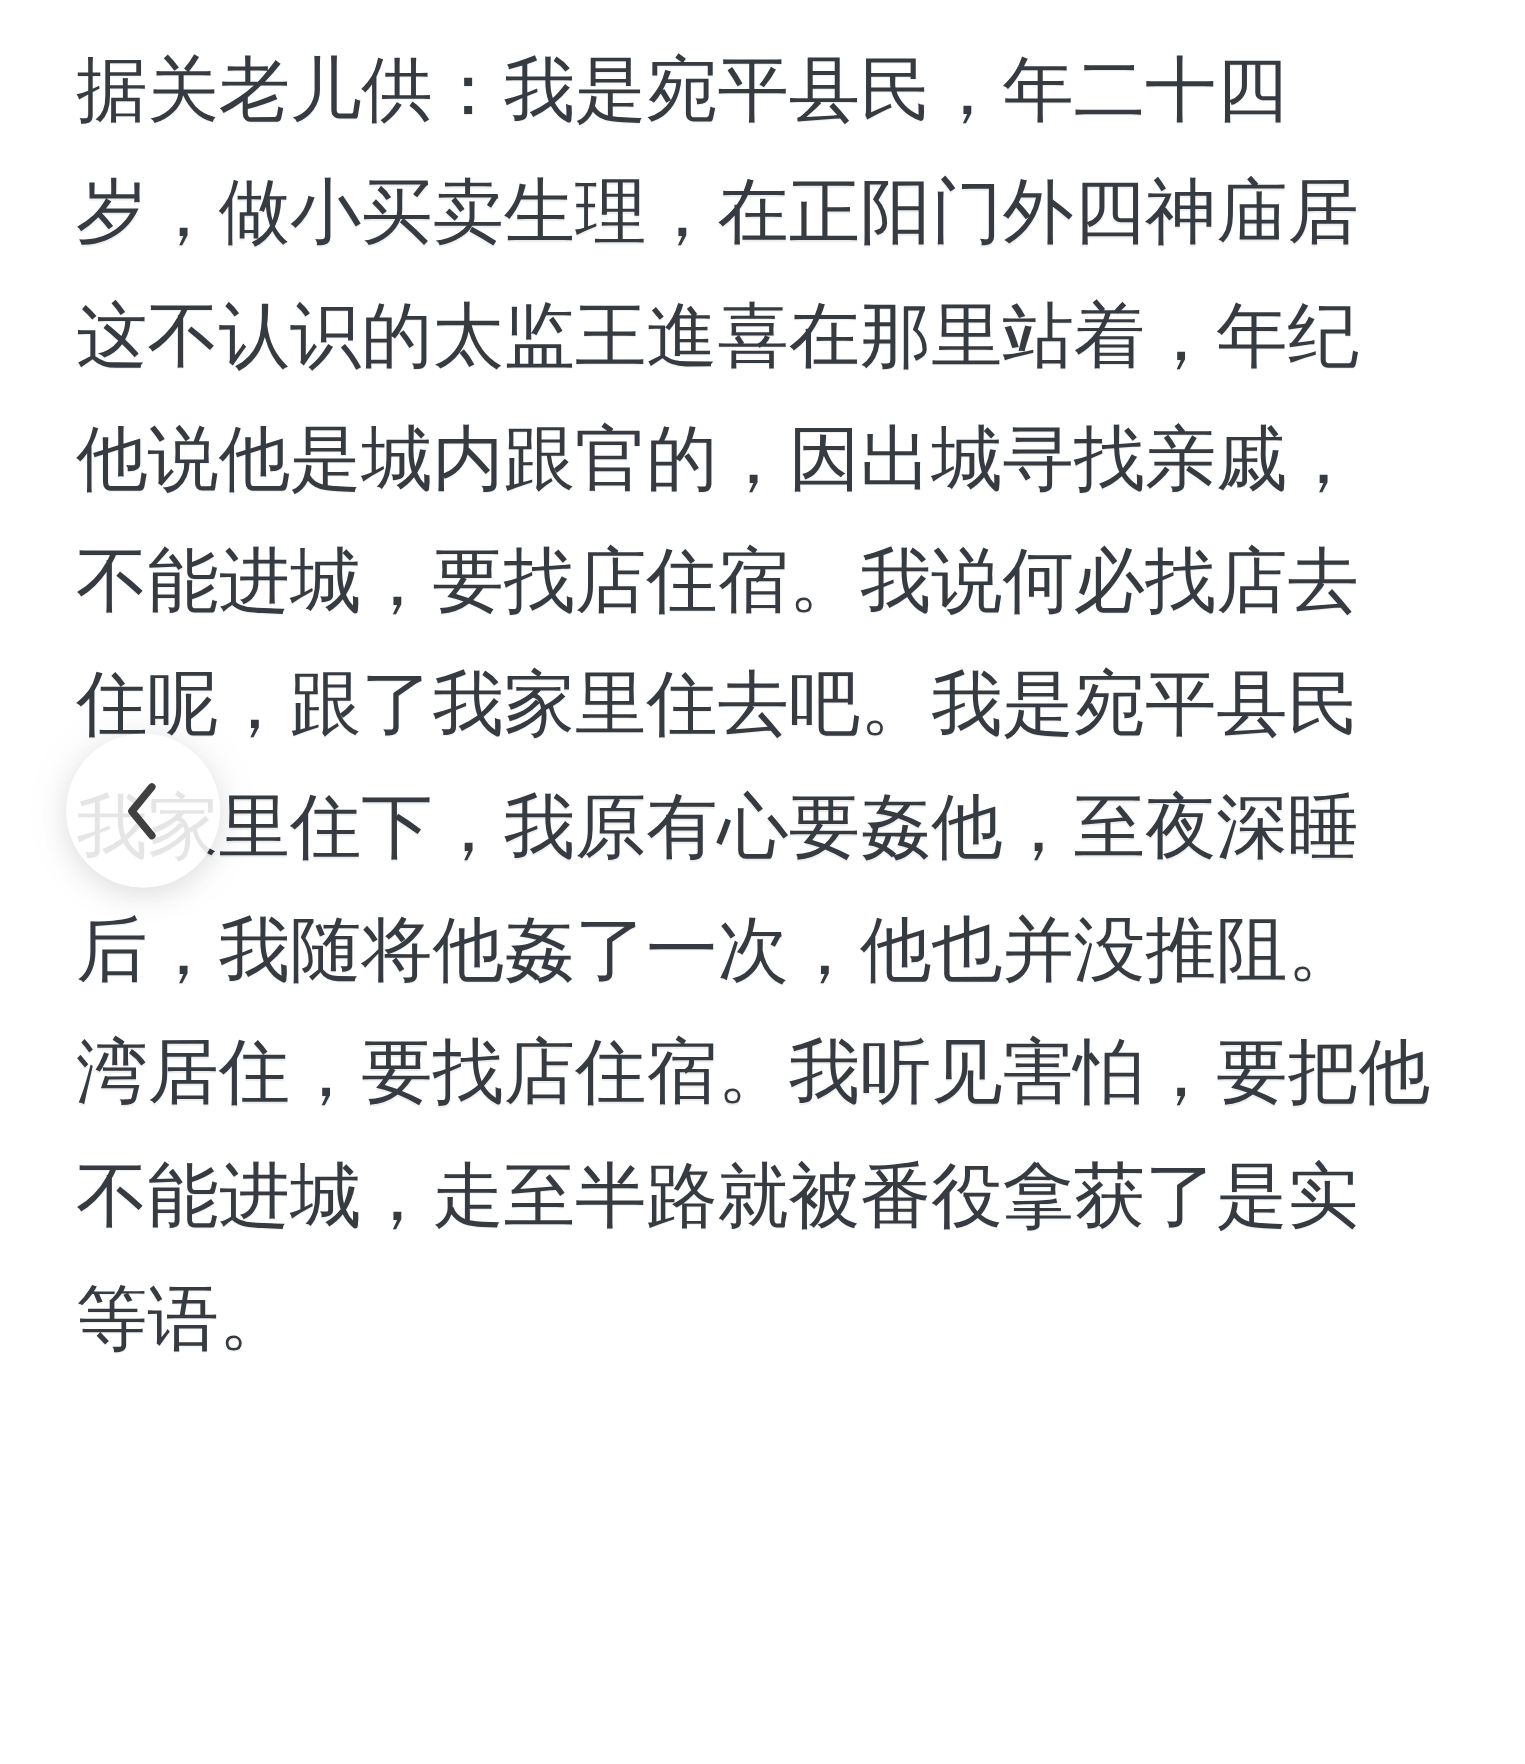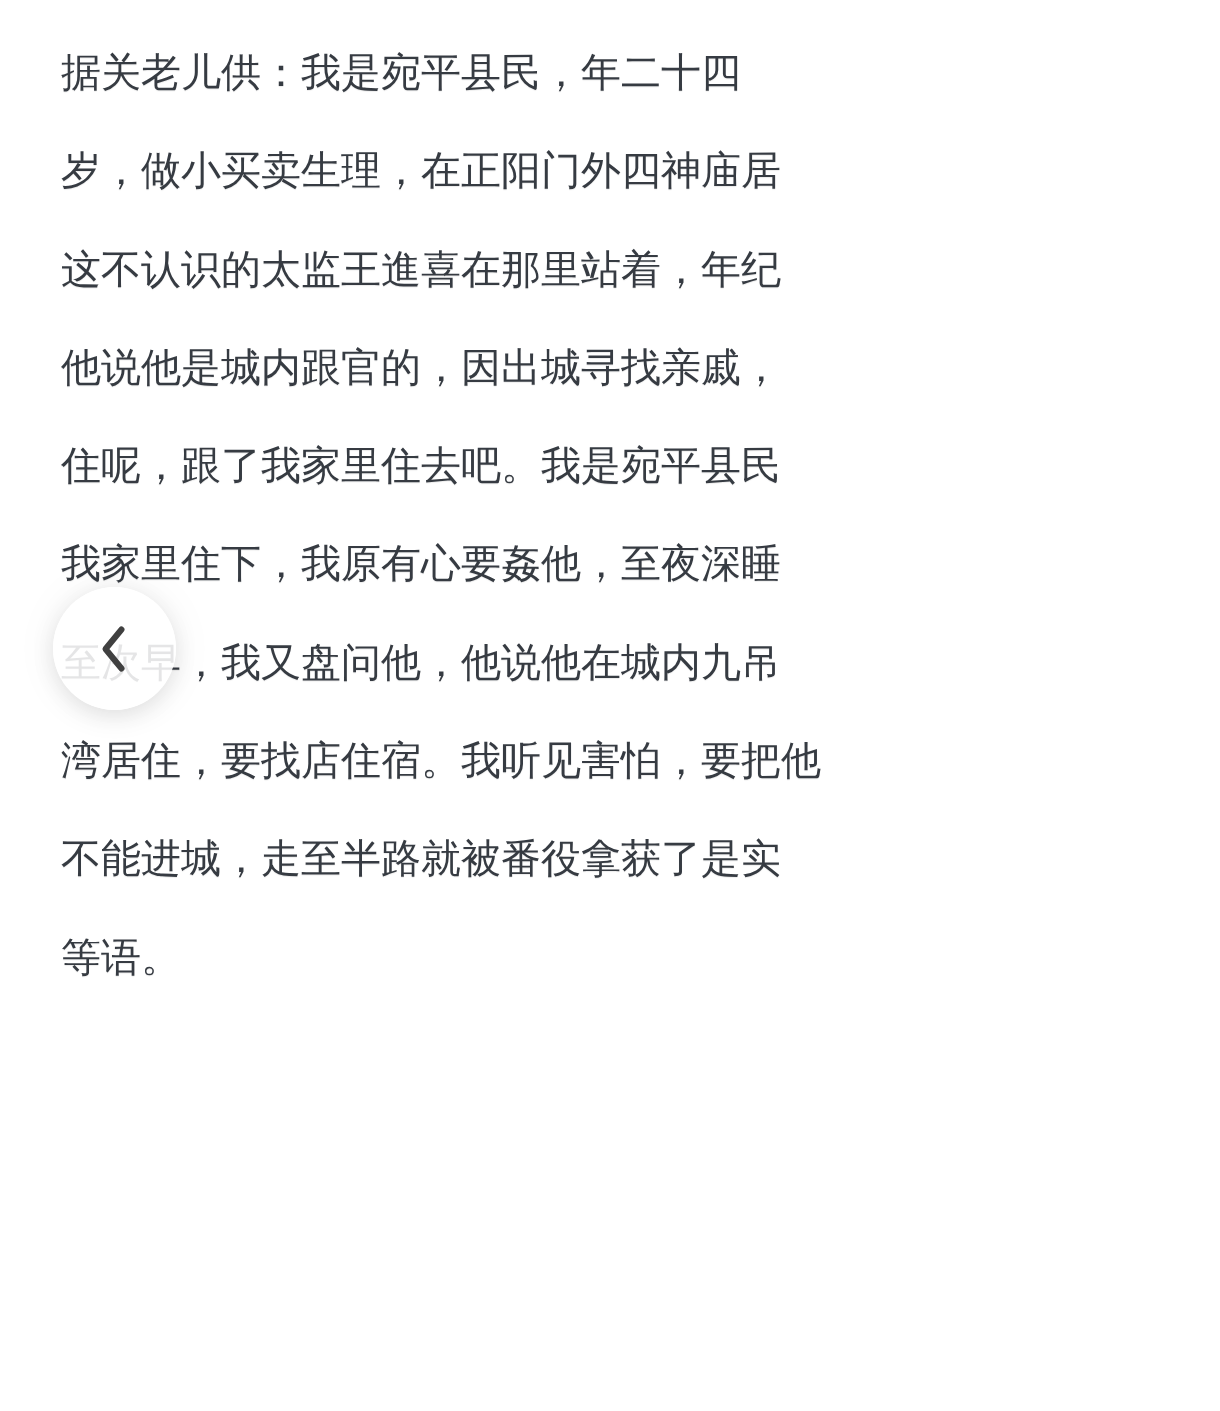--- a/index.html
+++ b/index.html
@@ -14,21 +14,21 @@
     overflow: hidden;
     font-family: "Liberation Sans", sans-serif;
   }
   .reader {
     position: absolute;
     top: 23px;
     left: 61px;
     right: 0;
   }
   .text-line {
-    font-size: 40px;
+    font-size: 57px;
     line-height: 98.3px;
     height: 98.3px;
     color: #363b42;
     white-space: nowrap;
     letter-spacing: 0;
     font-weight: 400;
     
     text-shadow: 0 1px 1px rgba(0,0,0,0.08);
   }
   .back-button {
@@ -53,23 +53,24 @@
   }
 </style>
 </head>
 <body>
 
 <main class="reader">
     <div class="text-line">据关老儿供：我是宛平县民，年二十四</div>
     <div class="text-line">岁，做小买卖生理，在正阳门外四神庙居</div>
     <div class="text-line">这不认识的太监王進喜在那里站着，年纪</div>
     <div class="text-line">他说他是城内跟官的，因出城寻找亲戚，</div>
+    <div class="text-line">不能进城，要找店住宿。我说何必找店去</div>
     <div class="text-line">住呢，跟了我家里住去吧。我是宛平县民</div>
     <div class="text-line">我家里住下，我原有心要姦他，至夜深睡</div>
-    <div class="text-line">至次早，我又盘问他，他说他在城内九吊</div>
+    <div class="text-line">后，我随将他姦了一次，他也并没推阻。</div>
     <div class="text-line">湾居住，要找店住宿。我听见害怕，要把他</div>
     <div class="text-line">不能进城，走至半路就被番役拿获了是实</div>
     <div class="text-line">等语。</div>
   </main>
 
 <button class="back-button" aria-label="back">
   <span>
     <svg width="26" height="48" viewBox="0 0 26 48" fill="none" xmlns="http://www.w3.org/2000/svg">
       <polyline points="21.5,4.5 5.5,24 21.5,43.5" stroke="#404040" stroke-width="6" stroke-linecap="round" stroke-linejoin="round" fill="none"></polyline>
     </svg>

